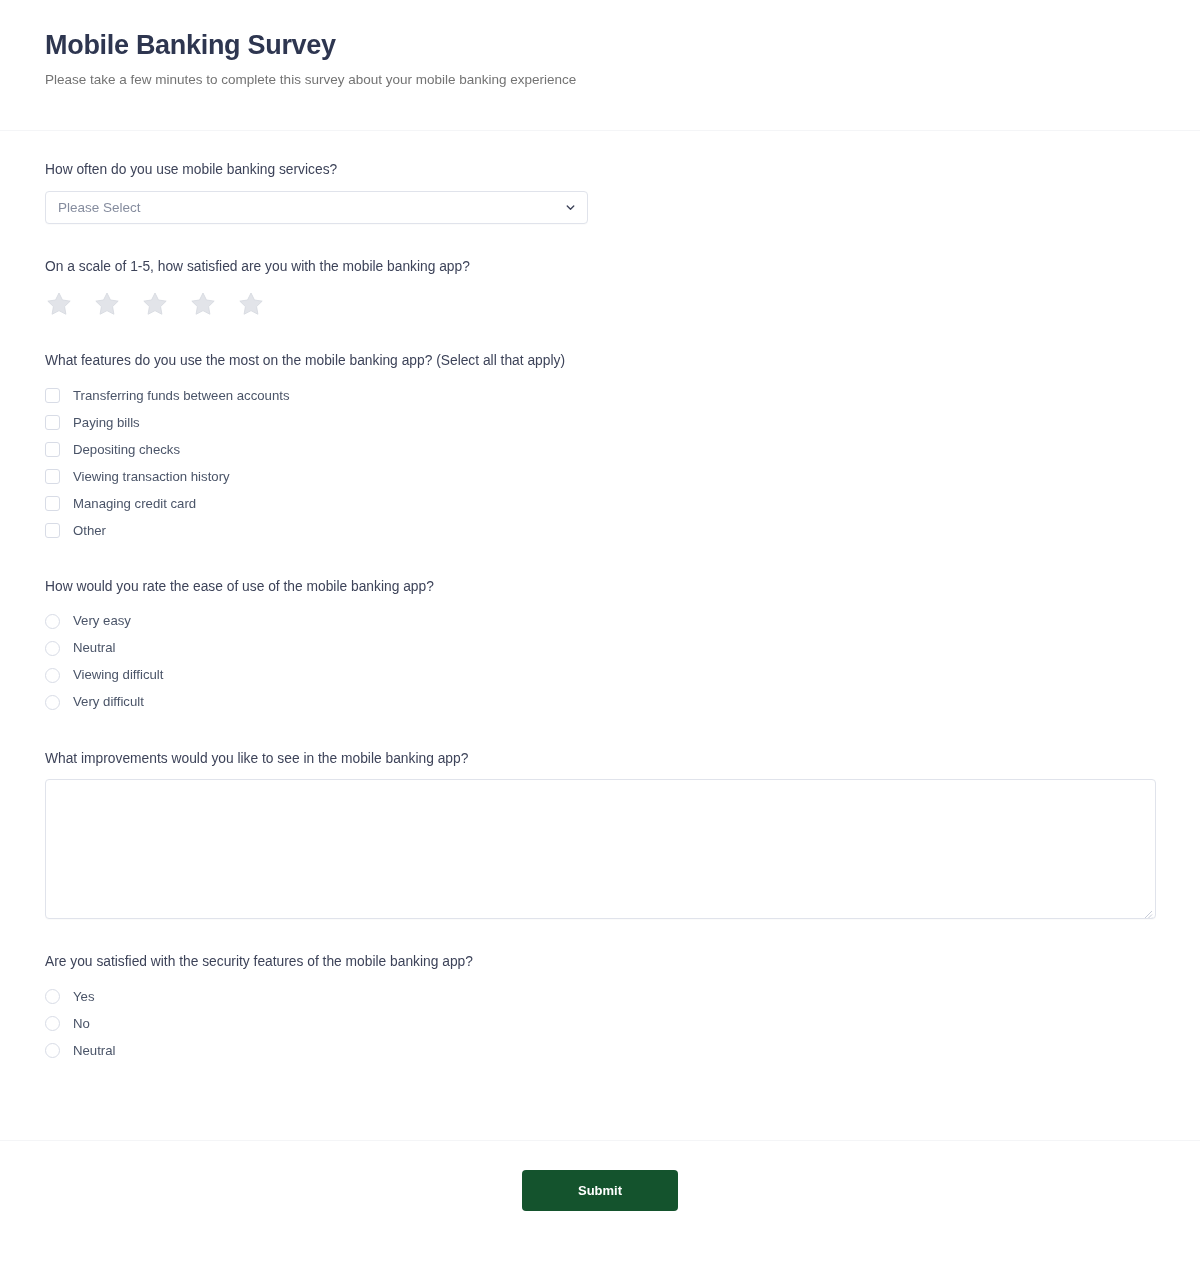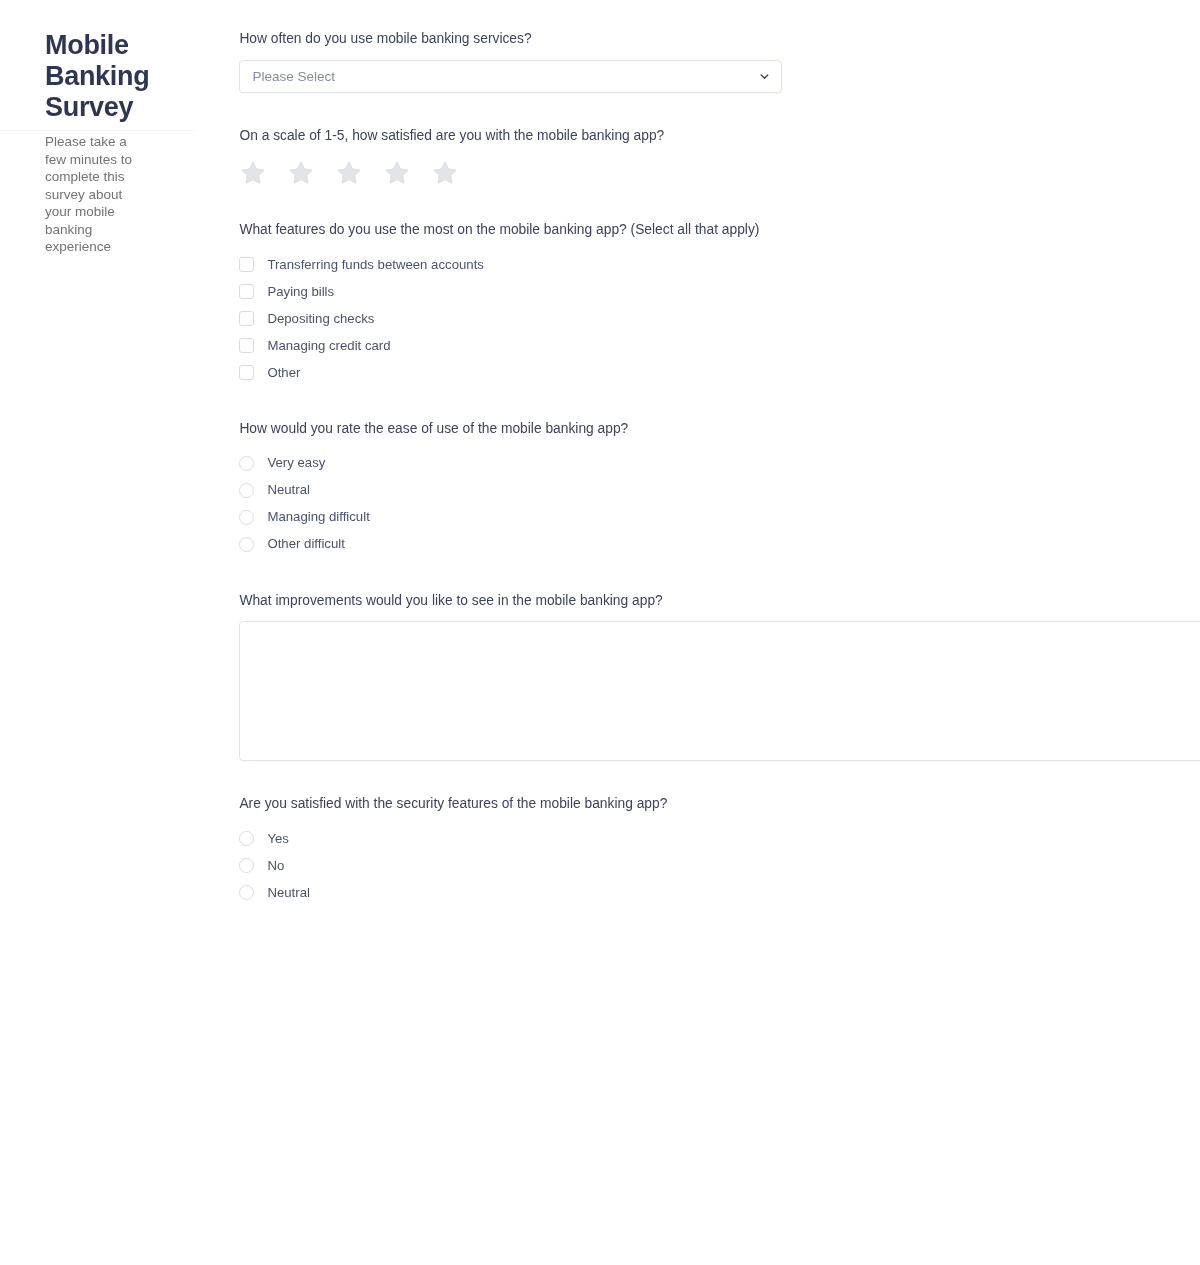--- a/index.html
+++ b/index.html
@@ -6,21 +6,21 @@
   html, body { margin: 0; padding: 0; }
   body {
     width: 1200px;
     height: 1265px;
     background: #ffffff;
     font-family: "Liberation Sans", sans-serif;
     color: #3d4359;
     overflow: hidden;
   }
 
-  .page { width: 1200px; height: 1245px; position: relative; display: flex; flex-direction: row; }
+  .page { width: 1200px; height: 1245px; position: relative; display: flex; flex-direction: column; }
 
   
   .header {
     padding: 30px 45px 0 45px;
     height: 131px;
     border-bottom: 1px solid #f4f5f7;
     background: #fff;
   }
   .page-title {
     font-size: 27px;
@@ -232,20 +232,24 @@
         <label class="opt-row">
           <span class="cbox"></span>
           <span class="opt-label">Paying bills</span>
         </label>
         <label class="opt-row">
           <span class="cbox"></span>
           <span class="opt-label">Depositing checks</span>
         </label>
         <label class="opt-row">
           <span class="cbox"></span>
+          <span class="opt-label">Viewing transaction history</span>
+        </label>
+        <label class="opt-row">
+          <span class="cbox"></span>
           <span class="opt-label">Managing credit card</span>
         </label>
         <label class="opt-row">
           <span class="cbox"></span>
           <span class="opt-label">Other</span>
         </label>
       </div>
     </div>
 
     <div class="question">
@@ -254,25 +258,25 @@
         <label class="opt-row">
           <span class="radio"></span>
           <span class="opt-label">Very easy</span>
         </label>
         <label class="opt-row">
           <span class="radio"></span>
           <span class="opt-label">Neutral</span>
         </label>
         <label class="opt-row">
           <span class="radio"></span>
-          <span class="opt-label">Managing difficult</span>
-        </label>
-        <label class="opt-row">
-          <span class="radio"></span>
-          <span class="opt-label">Other difficult</span>
+          <span class="opt-label">Viewing difficult</span>
+        </label>
+        <label class="opt-row">
+          <span class="radio"></span>
+          <span class="opt-label">Very difficult</span>
         </label>
       </div>
     </div>
 
     <div class="question">
       <div class="q-label">What improvements would you like to see in the mobile banking app?</div>
       <div class="textarea-box">
         <textarea placeholder="" style=""></textarea>
         <span class="resize-grip">
           <svg width="11" height="11" viewBox="0 0 11 11">

